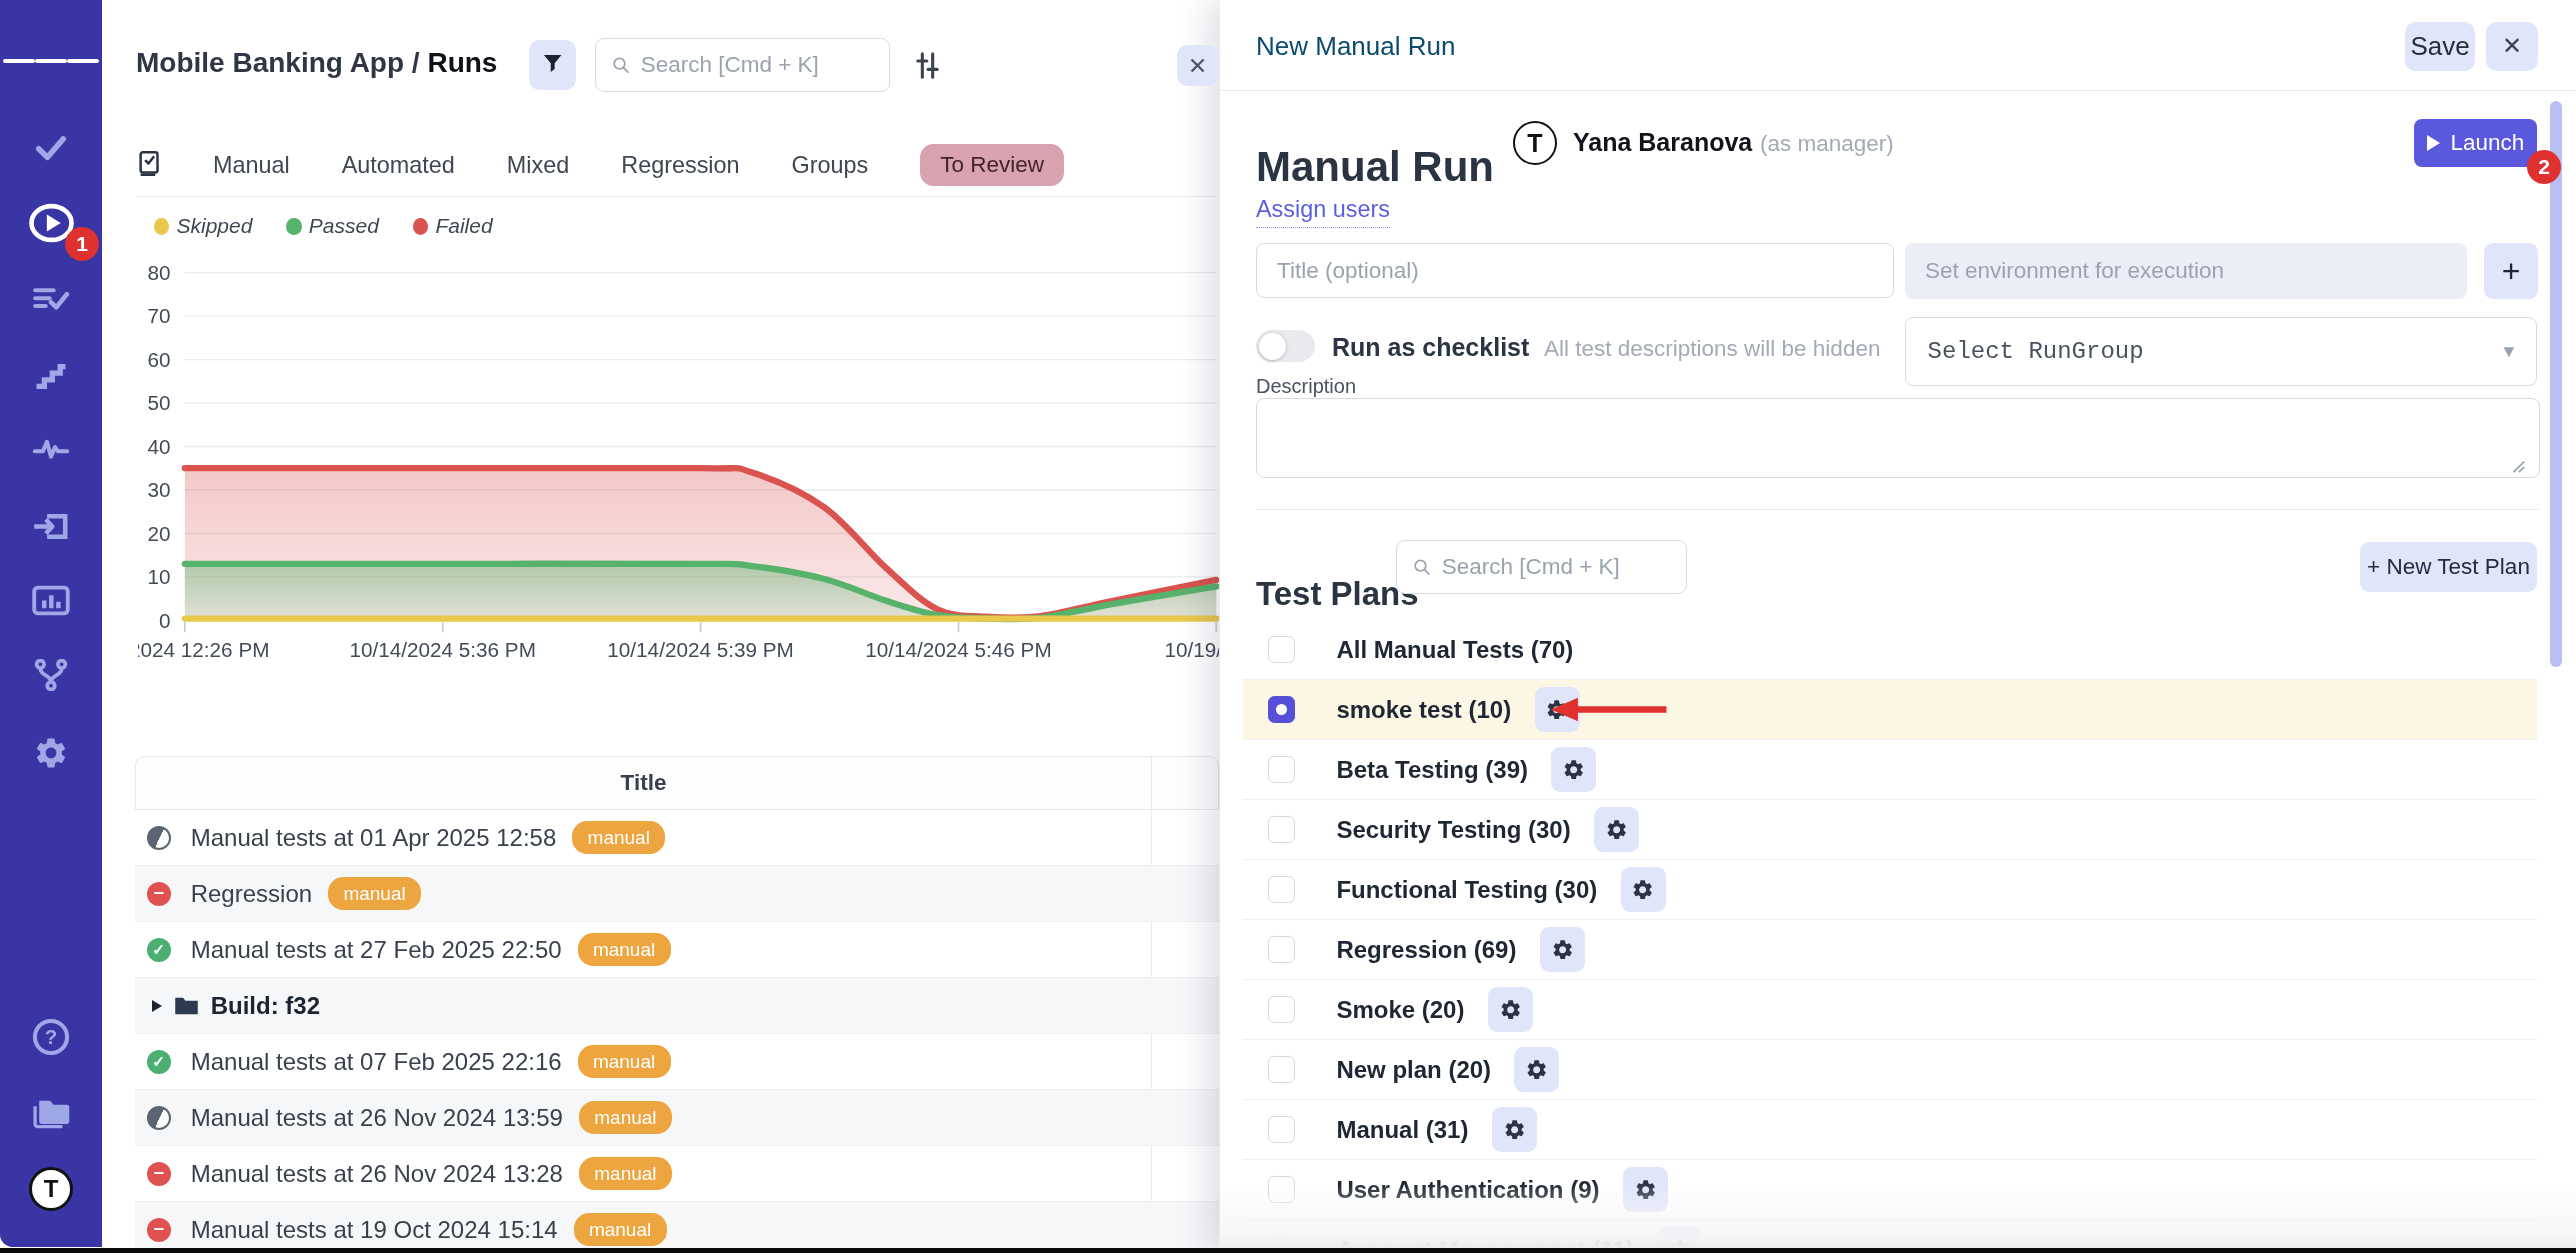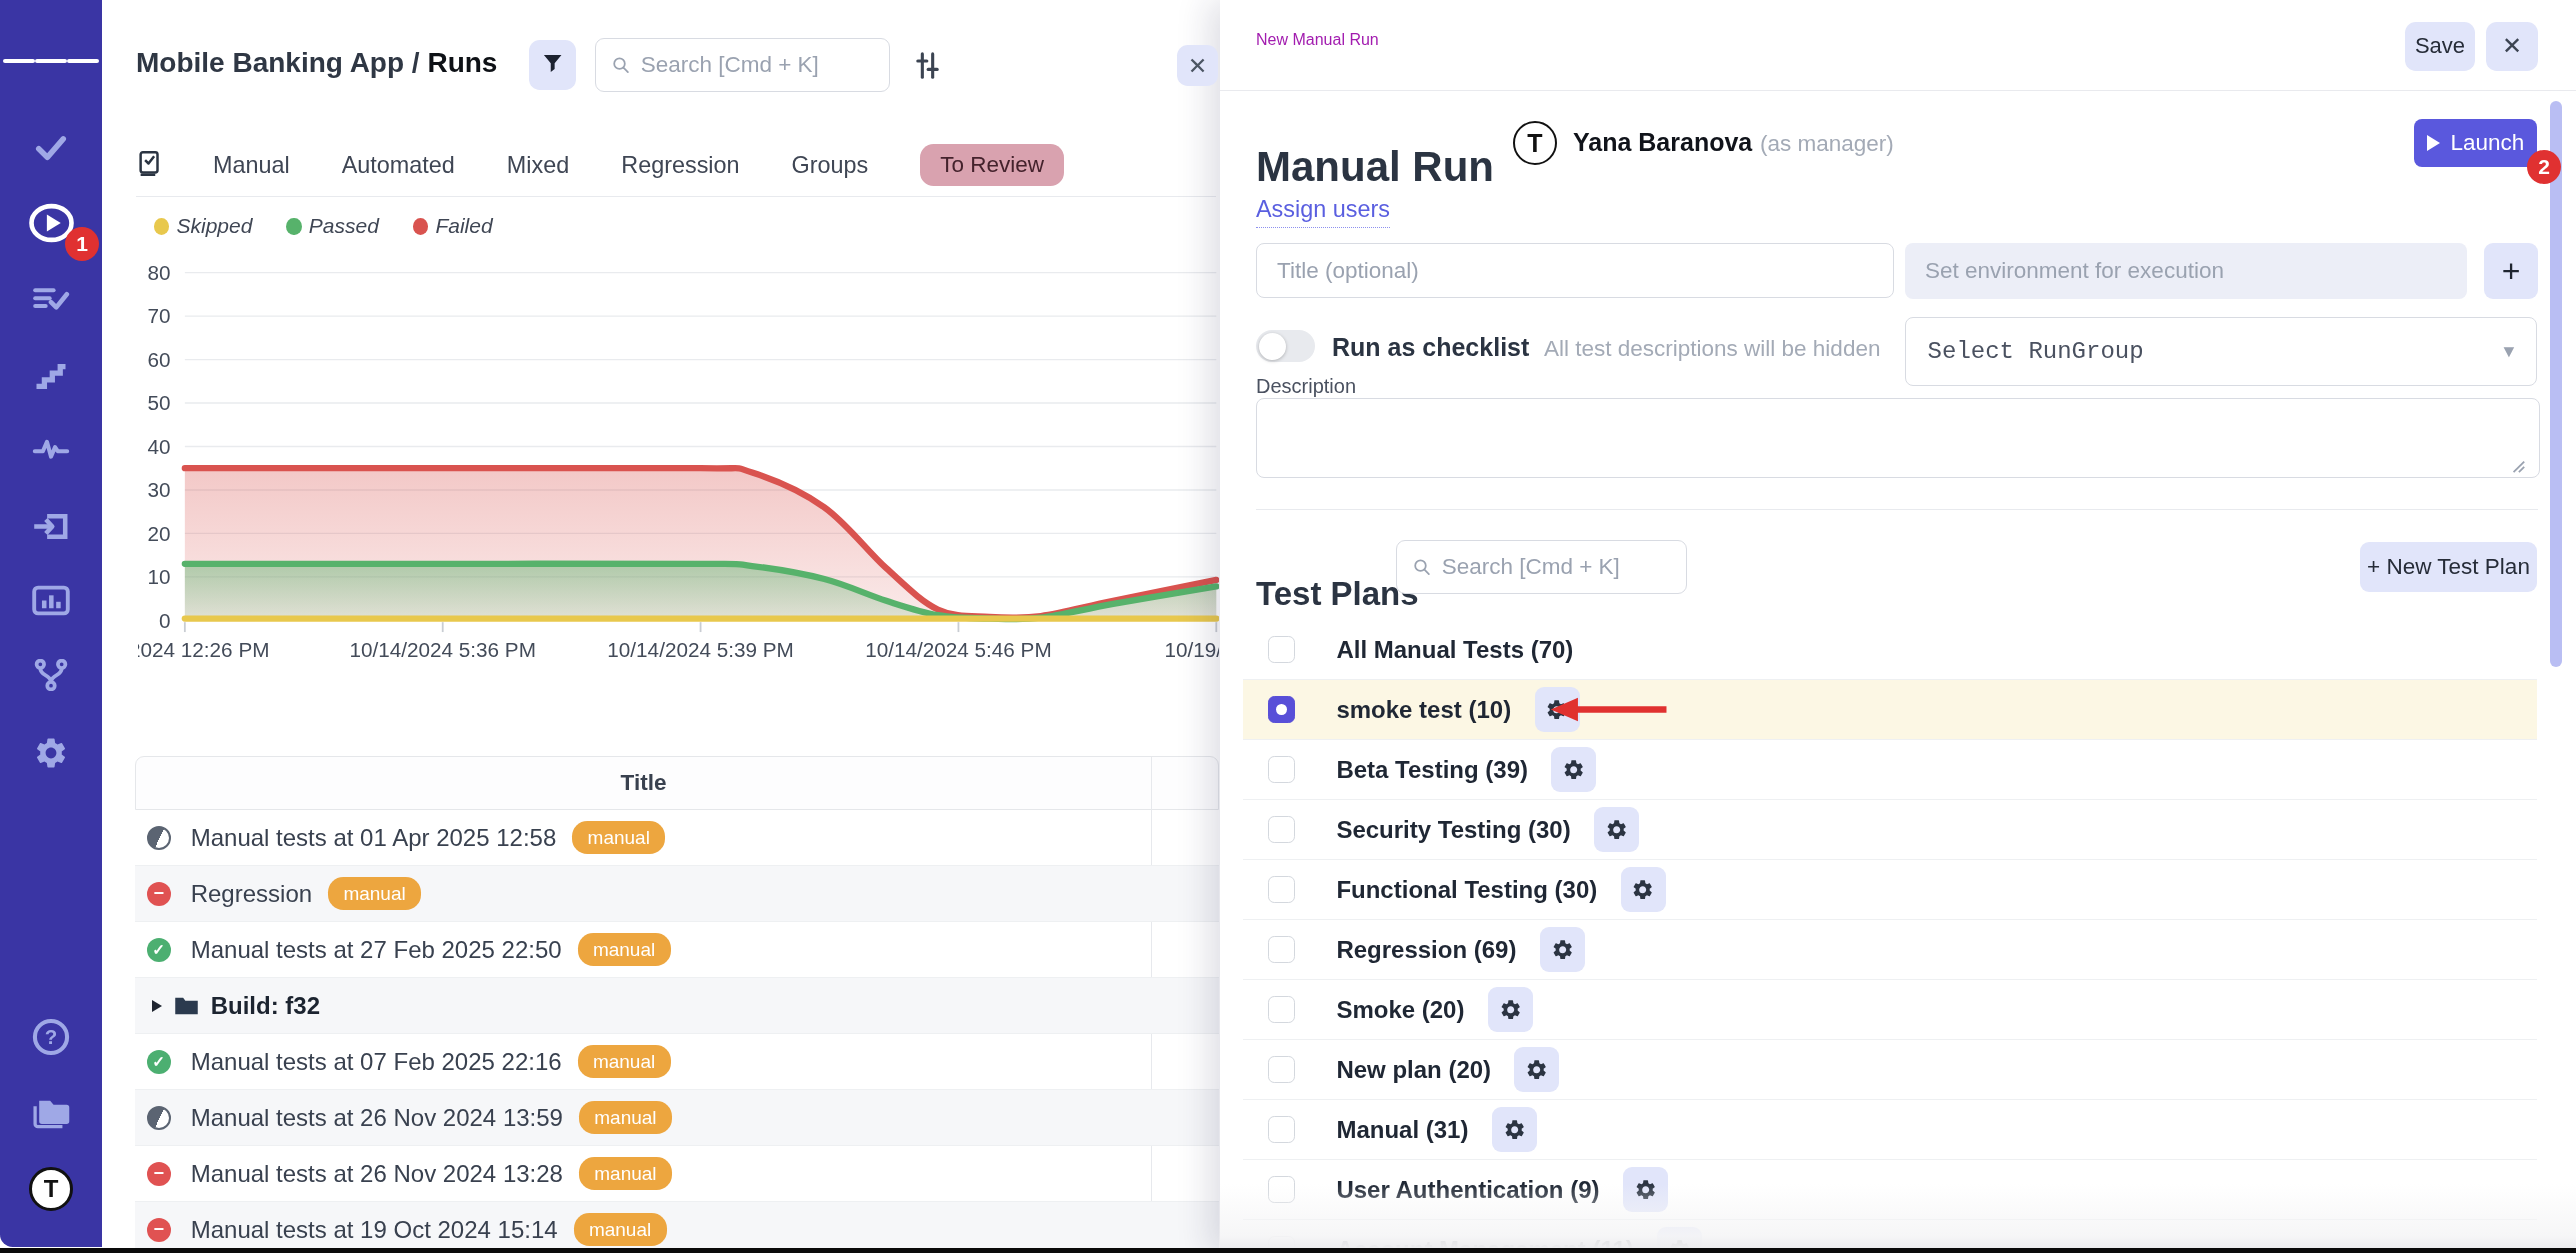--- a/index.html
+++ b/index.html
@@ -53,22 +53,22 @@
   .st.inprog{background:linear-gradient(115deg,#5b6472 52%,#ffffff 48%);border:2.3px solid #5b6472;width:20px;height:20px;}
   .rt-title{font-size:24px;color:#39414f;}
   .badge-manual{margin-left:16px;background:#eda63f;color:#fff;font-size:19px;border-radius:15.3px;padding:5.4px 15.3px;}
   .caret{width:0;height:0;border-left:10px solid #1f2530;border-top:6.3px solid transparent;border-bottom:6.3px solid transparent;
     margin:0 10.8px 0 5.4px;}
   .build-title{font-size:24px;font-weight:700;color:#1c2430;margin-left:10.8px;}
   
   .drawer{position:absolute;left:1220px;top:0;width:1356px;height:1254px;background:#ffffff;z-index:20;
     box-shadow:-10.8px 0 32px rgba(25,28,70,0.14);}
   .dr-header{position:absolute;left:0;top:0;width:100%;height:90px;border-bottom:1.4px solid #e9eaee;background:#fff;}
-  .dr-title{position:absolute;left:36px;top:31px;font-size:16px;color:#a21caf;}
-  .save-btn{position:absolute;left:1185px;top:21.6px;width:70px;height:49px;font-size:22px;color:#262c38;}
+  .dr-title{position:absolute;left:36px;top:31px;font-size:26px;color:#0c4a6e;}
+  .save-btn{position:absolute;left:1185px;top:21.6px;width:70px;height:49px;font-size:26px;color:#262c38;}
   .dr-close{position:absolute;left:1266px;top:21.6px;width:52px;height:49px;font-size:24px;color:#3c4452;}
   .dr-heading{position:absolute;left:36px;top:115px;font-size:42px;font-weight:700;color:#2b3442;}
   .avatar{border-radius:50%;background:#fff;border:2.7px solid #111;display:flex;align-items:center;justify-content:center;
     font-weight:700;color:#111;position:relative;}
   .mgr-avatar{position:absolute;left:293px;top:121px;width:40px;height:40px;font-size:25px;}
   .mgr-name{position:absolute;left:353px;top:128px;font-size:25px;font-weight:700;color:#10131a;}
   .mgr-role{position:absolute;left:540px;top:131px;font-size:22.5px;color:#a3aab6;}
   .launch-btn{position:absolute;left:1194px;top:119px;width:123px;height:48px;background:#5a58dd;border:none;border-radius:8px;
     color:#fff;font-size:22.5px;display:flex;align-items:center;justify-content:center;gap:10.8px;cursor:pointer;
     font-family:"Liberation Sans",sans-serif;}

